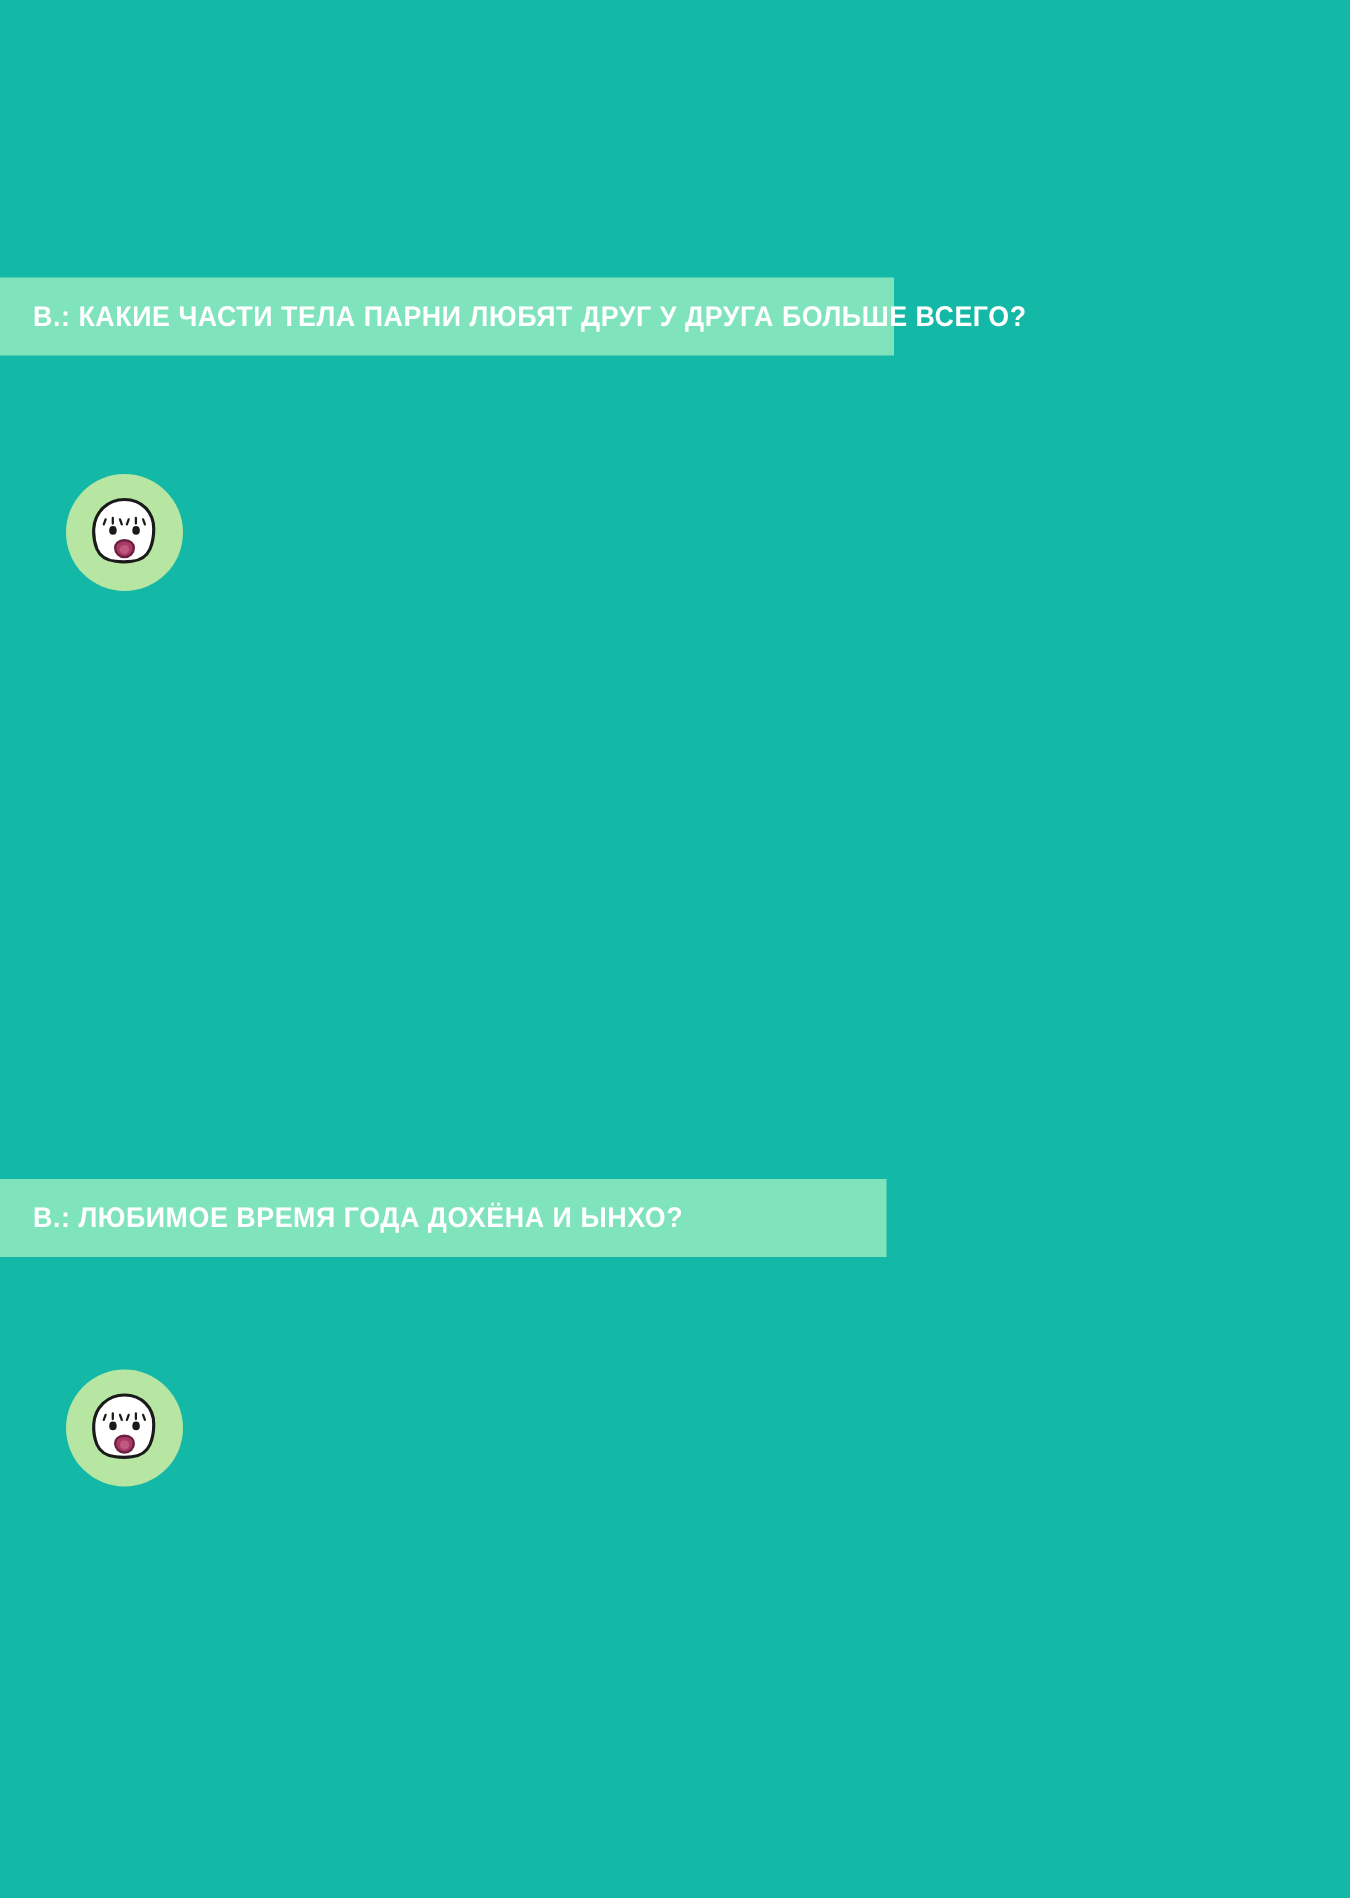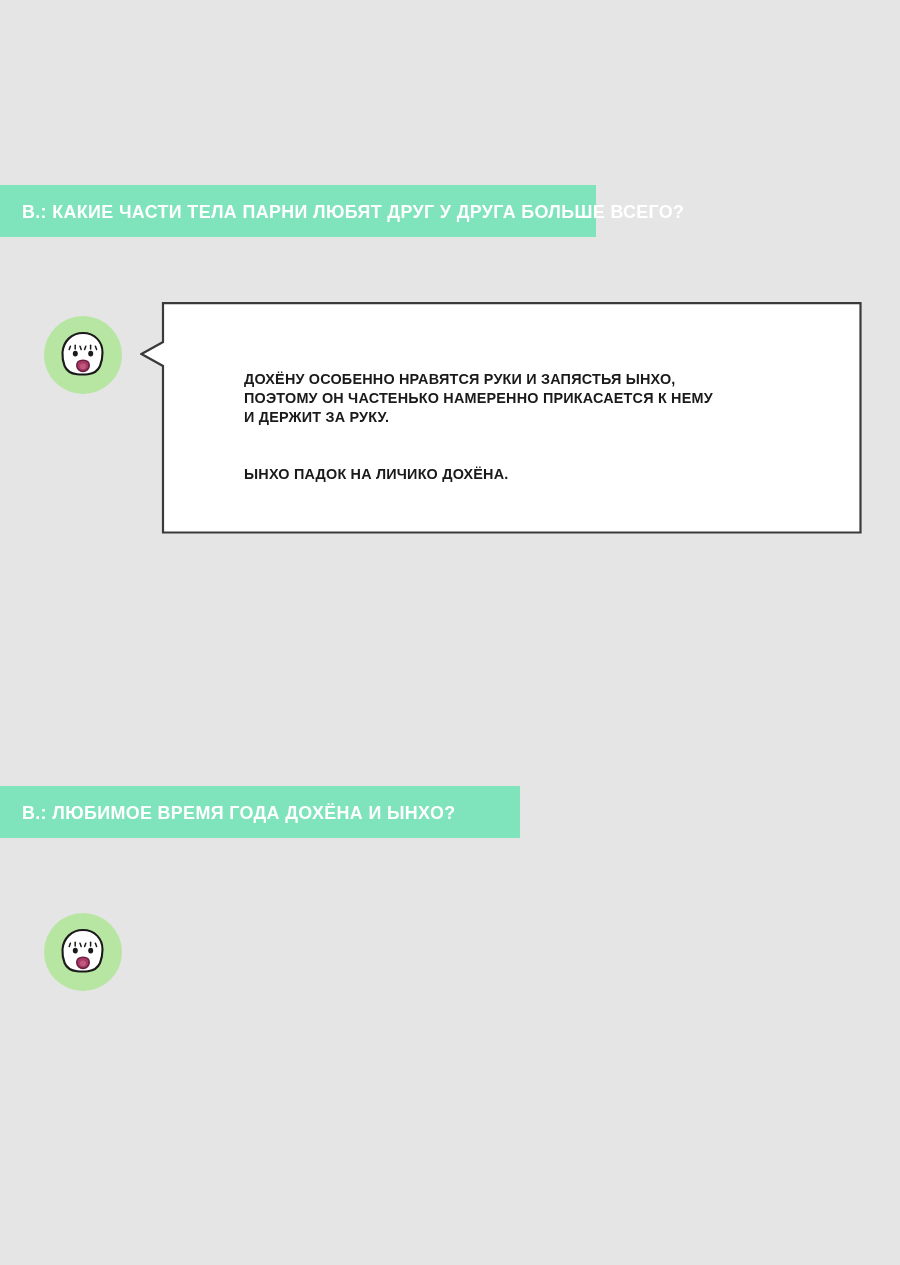--- a/index.html
+++ b/index.html
@@ -13,21 +13,21 @@
     position: relative;
     font-family: "Liberation Sans", sans-serif;
     overflow: hidden;
   }
 
   .page {
     position: absolute;
     left: 0; top: 0;
     width: 900px;
     height: 1265px;
-    background: #e5e5e5;
+    background: #14b8a6;
   }
 
   
   .qa-banner {
     position: absolute;
     background: #7fe3bb;
     display: flex;
     align-items: center;
     box-sizing: border-box;
     padding-left: 22px;
@@ -46,21 +46,21 @@
 
   #banner-1 {
     left: 0px;
     top: 185px;
     width: 596px;
     height: 52px;
   }
   #banner-2 {
     left: 0px;
     top: 786px;
-    width: 520px;
+    width: 591px;
     height: 52px;
   }
 
   
   .avatar {
     position: absolute;
     width: 78px;
     height: 78px;
     border-radius: 50%;
     background: #b6e6a2;
@@ -156,38 +156,20 @@
                C 23.5 43.4, 20.8 40.6, 20.8 37.4
                C 20.8 34.6, 22.8 32.2, 27 32.2 Z" fill="#a83a68" stroke="#6d1f41" stroke-width="1.6"></path>
       <path d="M27 35.4
                C 29.2 35.4, 30.1 36.8, 30.1 38.2
                C 30.1 39.9, 28.7 41.3, 27 41.3
                C 25.3 41.3, 23.9 39.9, 23.9 38.2
                C 23.9 36.8, 24.8 35.4, 27 35.4 Z" fill="#d6728f" opacity="0.55"></path>
     </svg>
   </div>
 
-  <div class="bubble" id="bubble-1">
-    <svg class="bubble-svg" width="722" height="232" viewBox="0 0 722 232">
-      <path d="M23 1.2
-               L 720.5 1.2
-               L 720.5 230.5
-               L 23 230.5
-               L 23 64
-               L 1.5 52
-               L 23 40
-               Z" fill="#ffffff" stroke="#3a3a3a" stroke-width="2.2" stroke-linejoin="miter"></path>
-    </svg>
-    <div class="bubble-text">
-      <div class="bubble-para">ДОХЁНУ ОСОБЕННО НРАВЯТСЯ РУКИ И ЗАПЯСТЬЯ ЫНХО,
-ПОЭТОМУ ОН ЧАСТЕНЬКО НАМЕРЕННО ПРИКАСАЕТСЯ К НЕМУ
-И ДЕРЖИТ ЗА РУКУ.</div>
-      <div class="bubble-para">ЫНХО ПАДОК НА ЛИЧИКО ДОХЁНА.</div>
-    </div>
-  </div>
 
   <div class="qa-banner" id="banner-2">
     <span class="qa-banner-text">В.: ЛЮБИМОЕ ВРЕМЯ ГОДА ДОХЁНА И ЫНХО?</span>
   </div>
 
   <div class="avatar" id="avatar-2">
     <svg width="54" height="54" viewBox="0 0 54 54">
       <path d="M27 5
                C 38.5 5, 46.5 13.5, 46.5 24.5
                C 46.5 30, 45.5 34.5, 44 38

